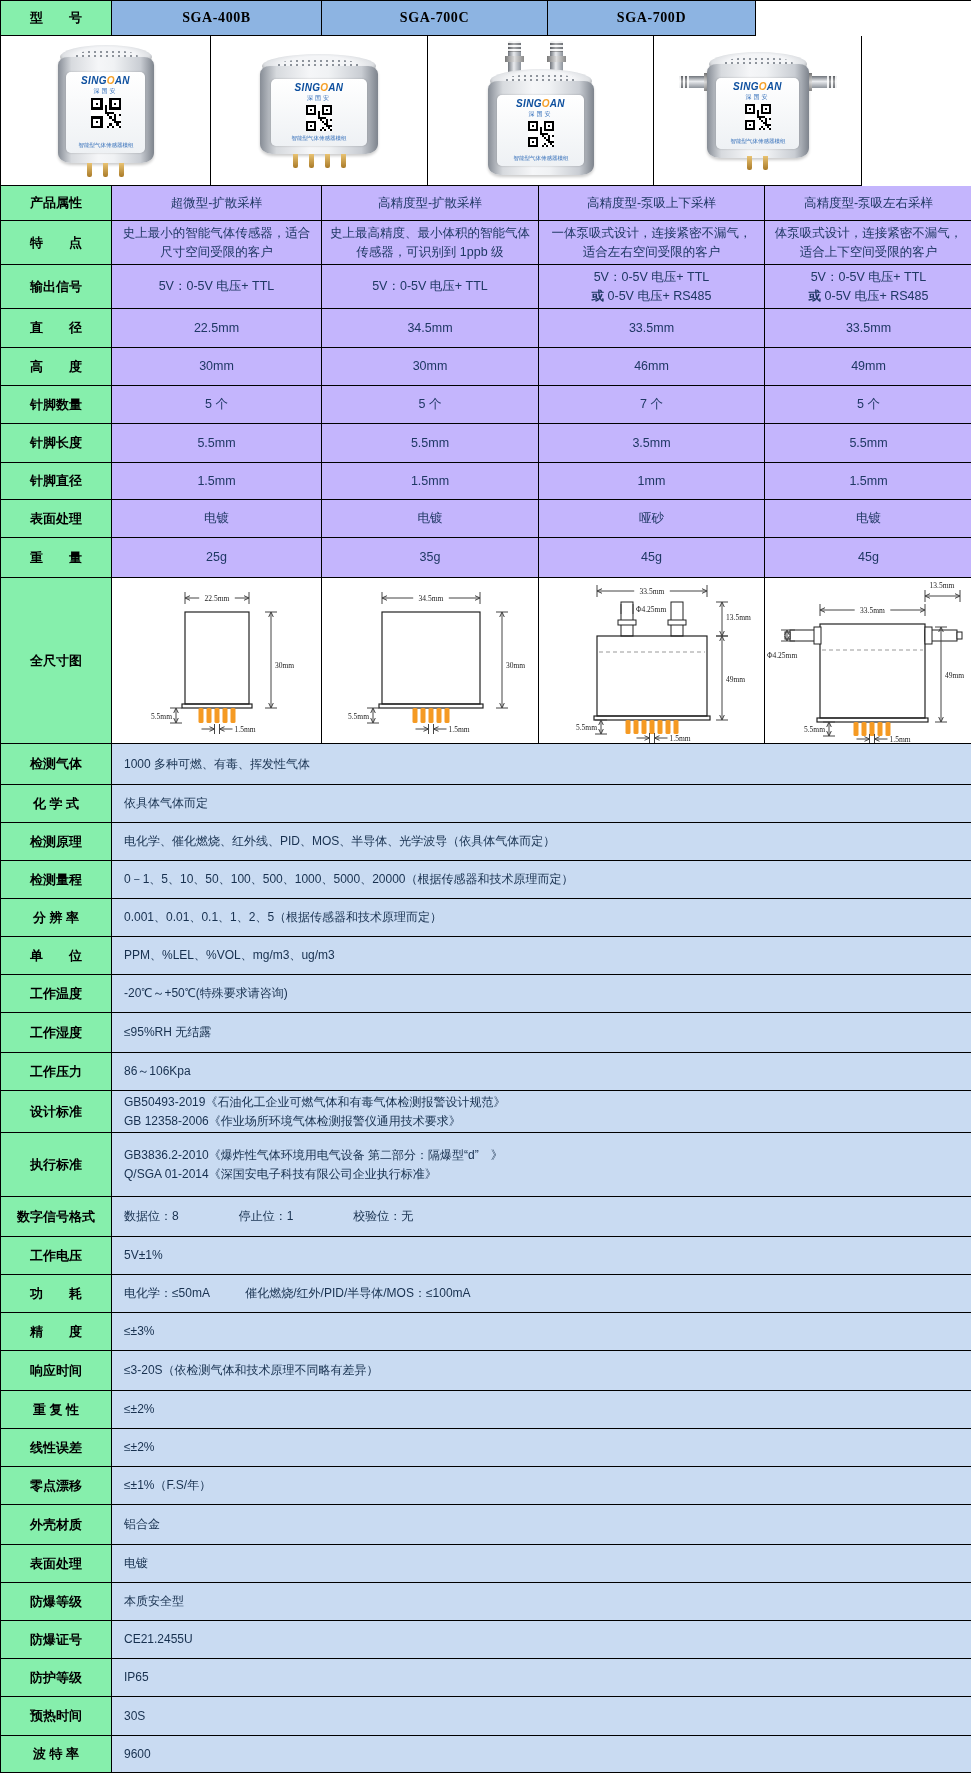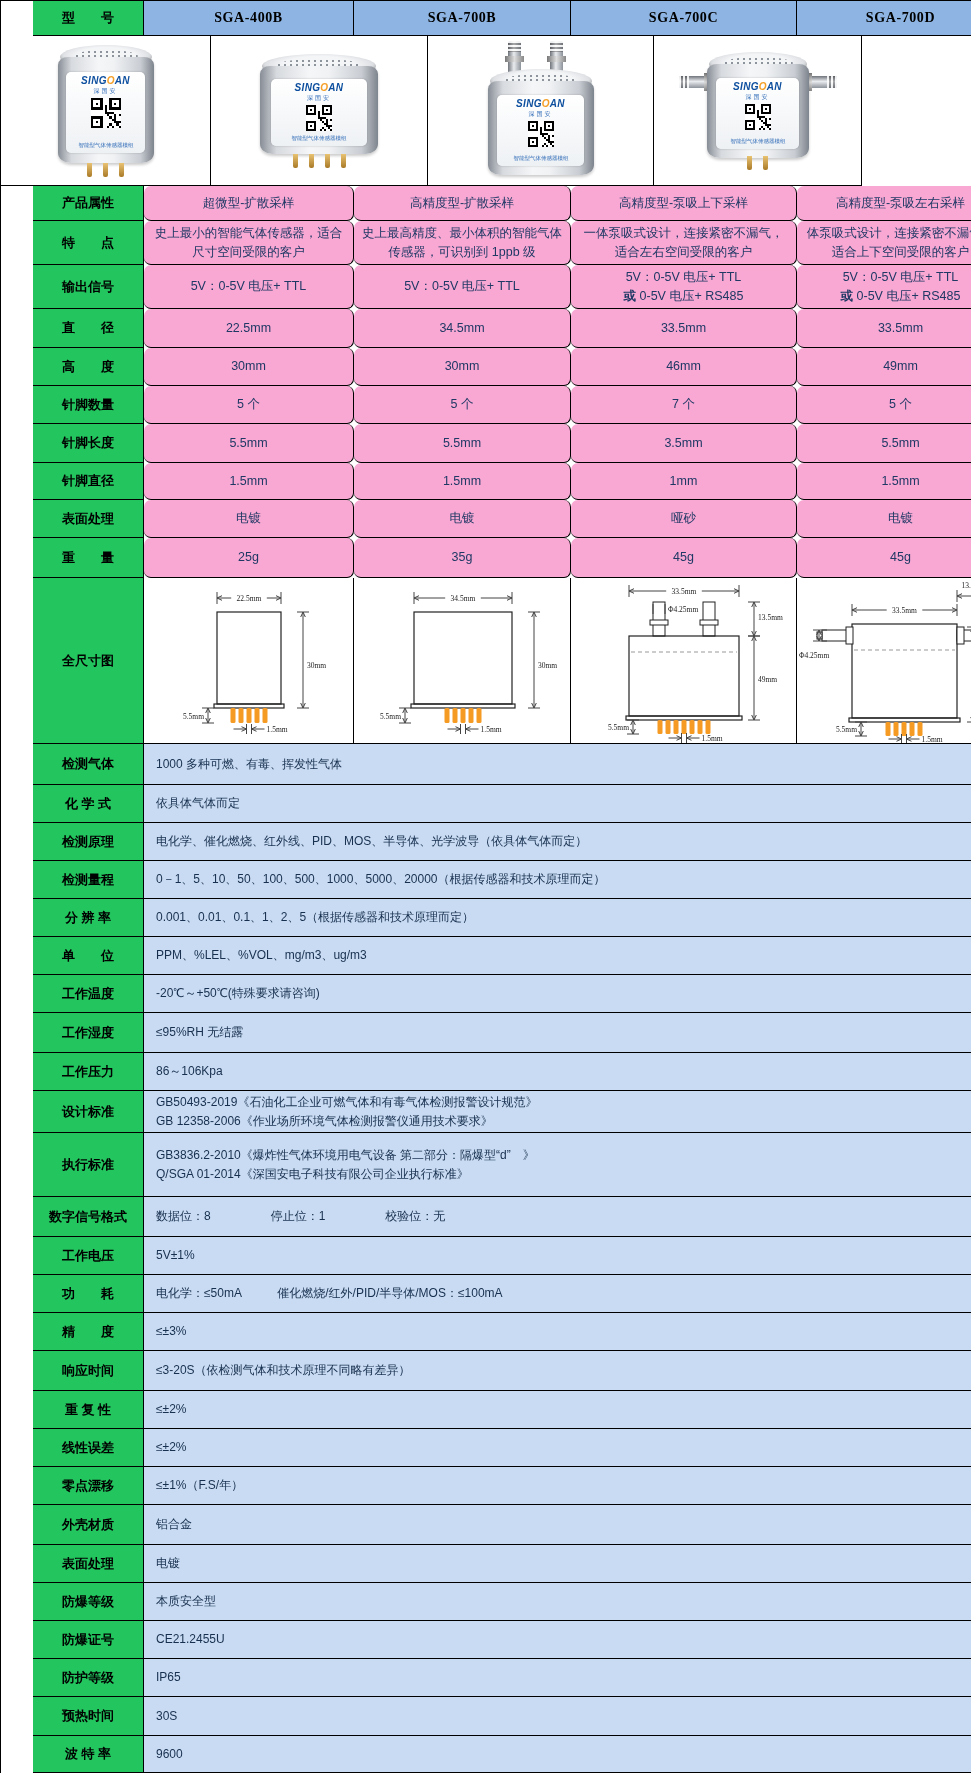--- a/index.html
+++ b/index.html
@@ -1,25 +1,25 @@
 <!DOCTYPE html>
 <html><head>
 <meta charset="utf-8">
 <style>
   html,body{margin:0;padding:0;background:#fff;font-family:"Liberation Sans",sans-serif;}
   #app{width:972px;border-top:1px solid #000;border-left:1px solid #000;}
   .row{display:flex;}
   .cell{box-sizing:border-box;border-right:1px solid #000;border-bottom:1px solid #000;
         display:flex;align-items:center;justify-content:center;overflow:hidden;}
-  .label-cell{width:111px;flex:0 0 111px;background:#22c55e;font-weight:700;font-size:13px;
-        color:#000;text-align:center;line-height:1.35;padding:0 2px;margin-left:32px;}
+  .label-cell{width:111px;flex:0 0 111px;background:#86efac;font-weight:700;font-size:13px;
+        color:#000;text-align:center;line-height:1.35;padding:0 2px;}
   .head-cell{background:#8db4e2;font-family:"Liberation Serif",serif;font-weight:700;
         font-size:14px;letter-spacing:.6px;color:#000;}
-  .value-cell{background:#f9a8d4;color:#1f3864;font-size:12.5px;flex-direction:column;
-        text-align:center;padding:2px 8px;line-height:1.45;border-radius:7px;}
+  .value-cell{background:#c4b5fd;color:#1f3864;font-size:12.5px;flex-direction:column;
+        text-align:center;padding:2px 8px;line-height:1.45;}
   .photo-cell,.diag-cell{background:#fff;}
   .wide-cell{width:861px;flex:0 0 861px;background:#c9dbf2;color:#17304f;font-size:12px;
         flex-direction:column;align-items:flex-start;justify-content:center;padding-left:12px;}
   .wline{line-height:19px;white-space:nowrap;}
   .c0{width:210px;flex:0 0 210px}.c1{width:217px;flex:0 0 217px}
   .c2{width:226px;flex:0 0 226px}.c3{width:208px;flex:0 0 208px}
   .h35{height:35px}
   .bold-or{font-weight:700}
 
   
@@ -79,23 +79,20 @@
 <body>
 
 <div id="app">
   <div class="row">
     <div class="cell label-cell h35">
       <span>型　　号</span>
     </div>
     <div class="cell head-cell c0 h35">
       <span>SGA-400B</span>
     </div>
-    <div class="cell head-cell c1 h35">
-      <span>SGA-700B</span>
-    </div>
     <div class="cell head-cell c2 h35">
       <span>SGA-700C</span>
     </div>
     <div class="cell head-cell c3 h35">
       <span>SGA-700D</span>
     </div>
   </div>
   <div id="rows">
       <div class="row">
         <div class="cell photo-cell" style="width: 210px; flex: 0 0 210px; height: 150px;">

